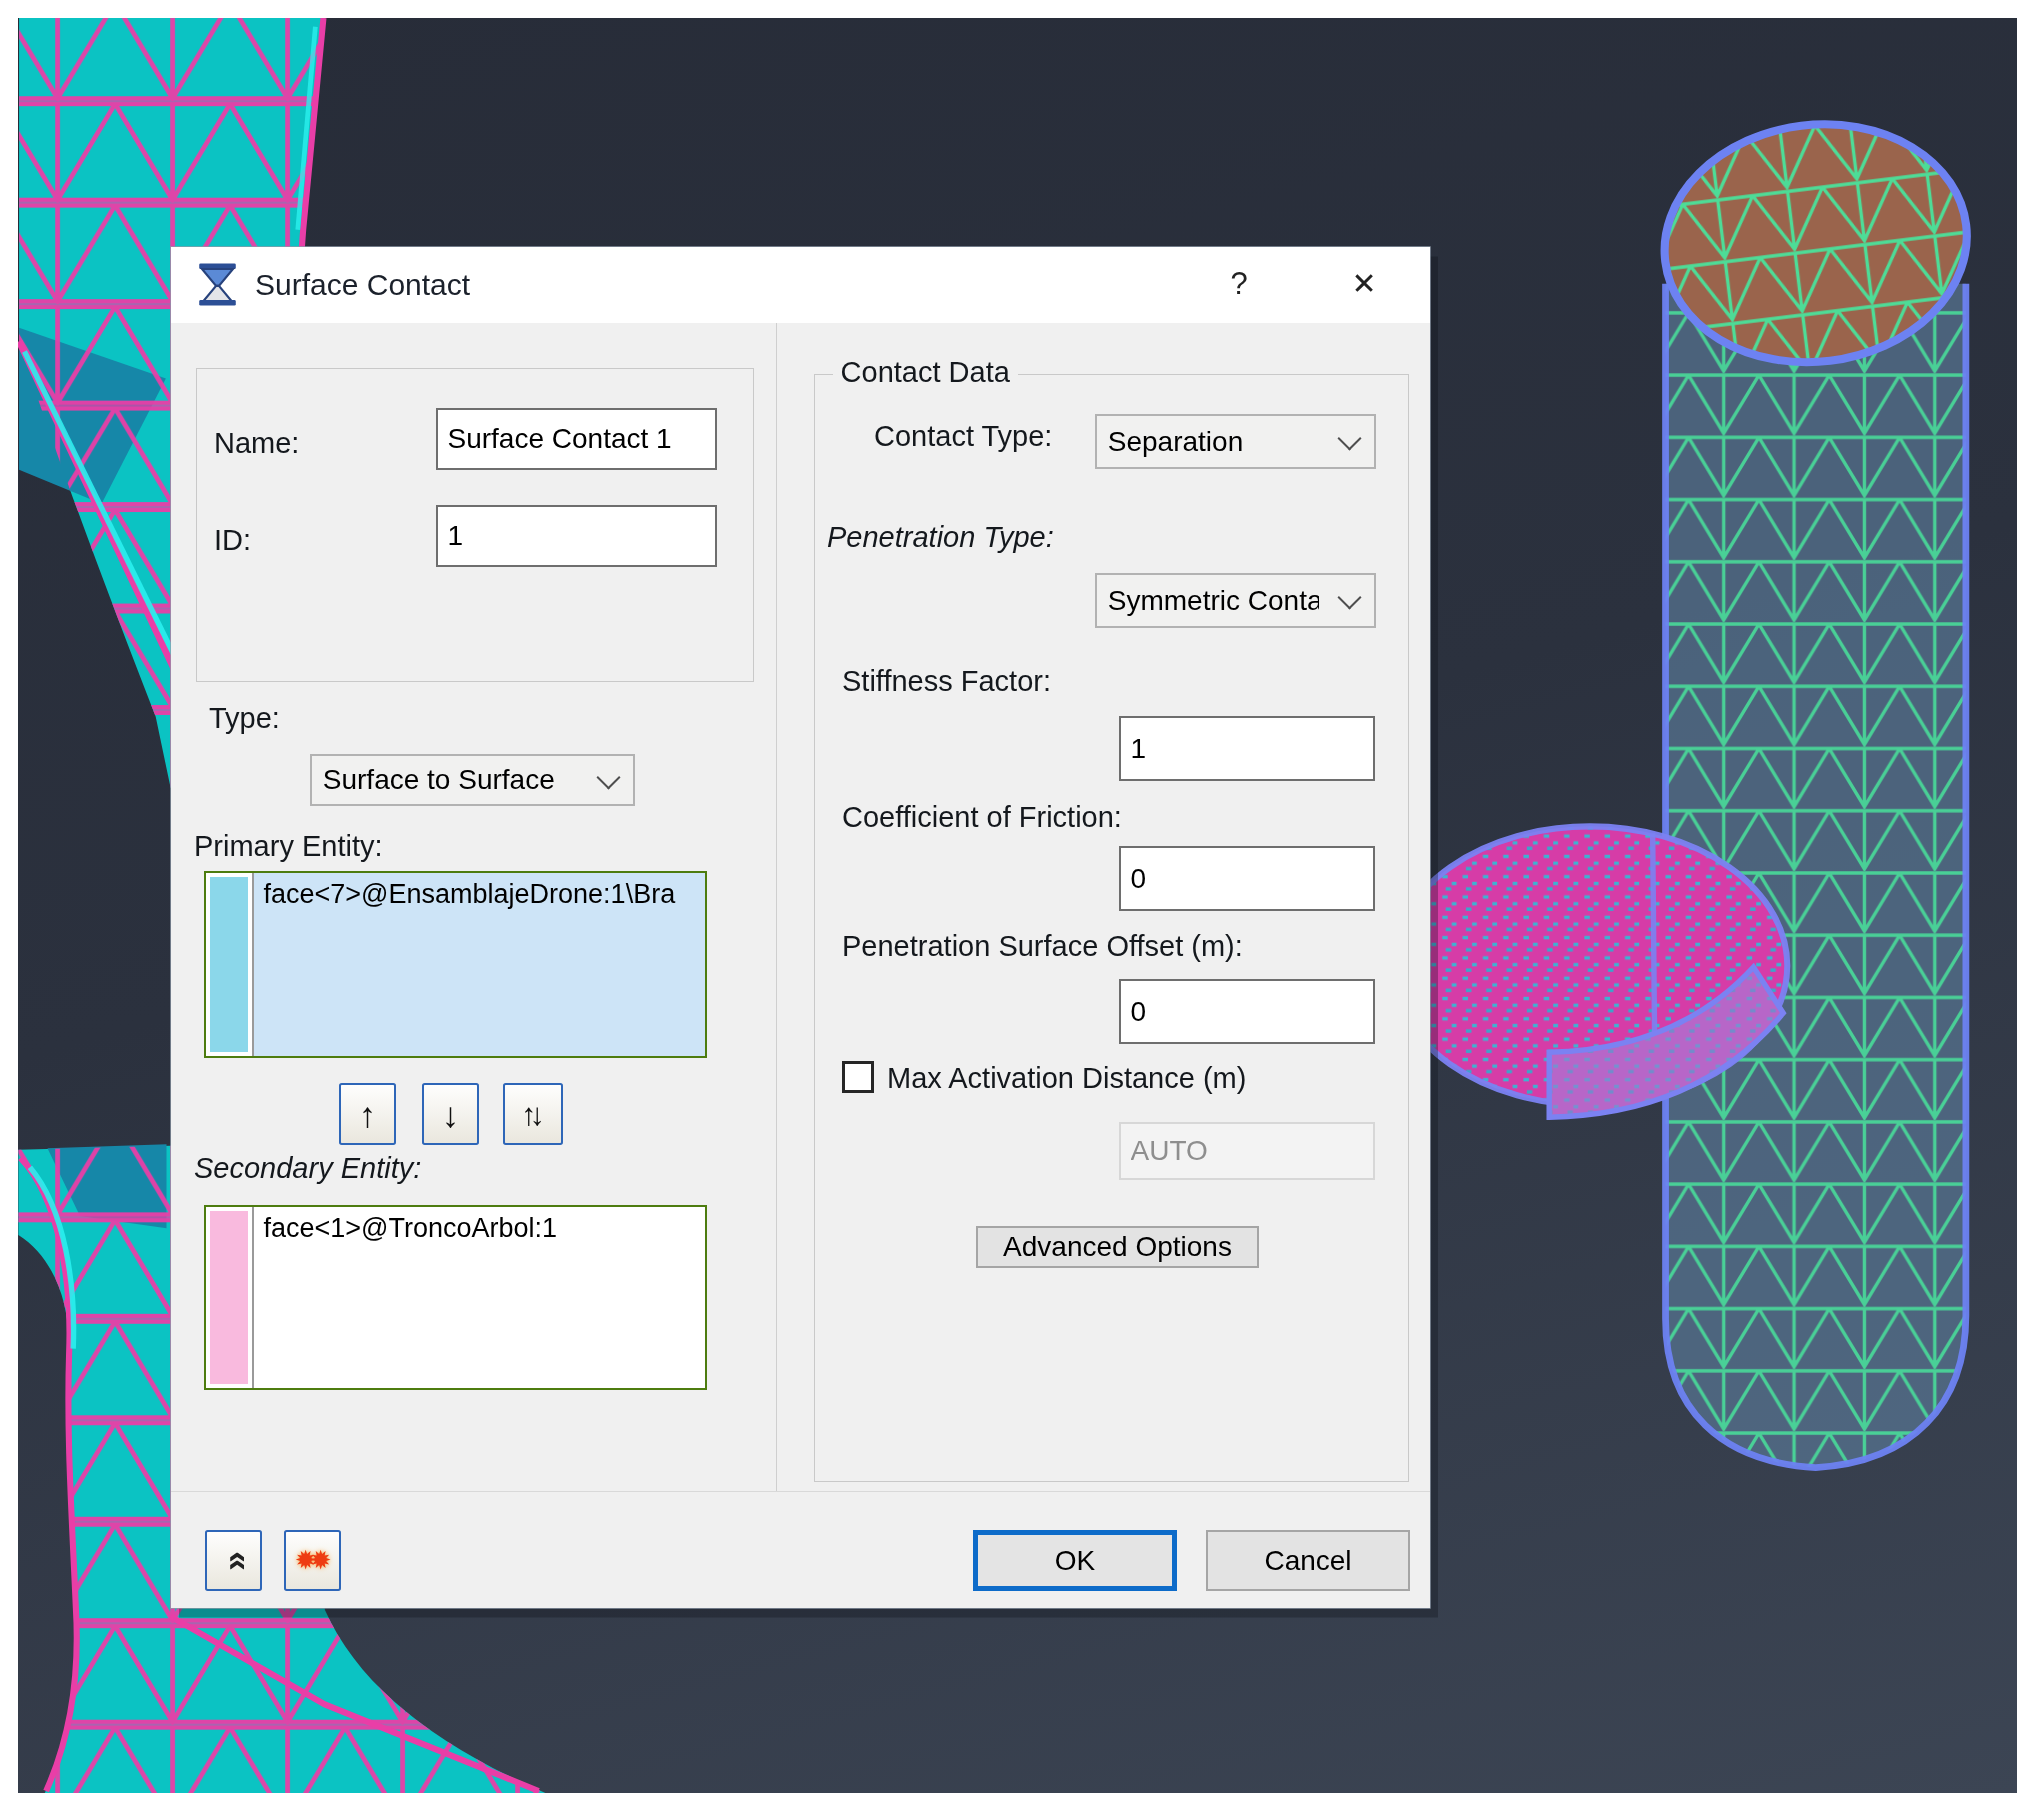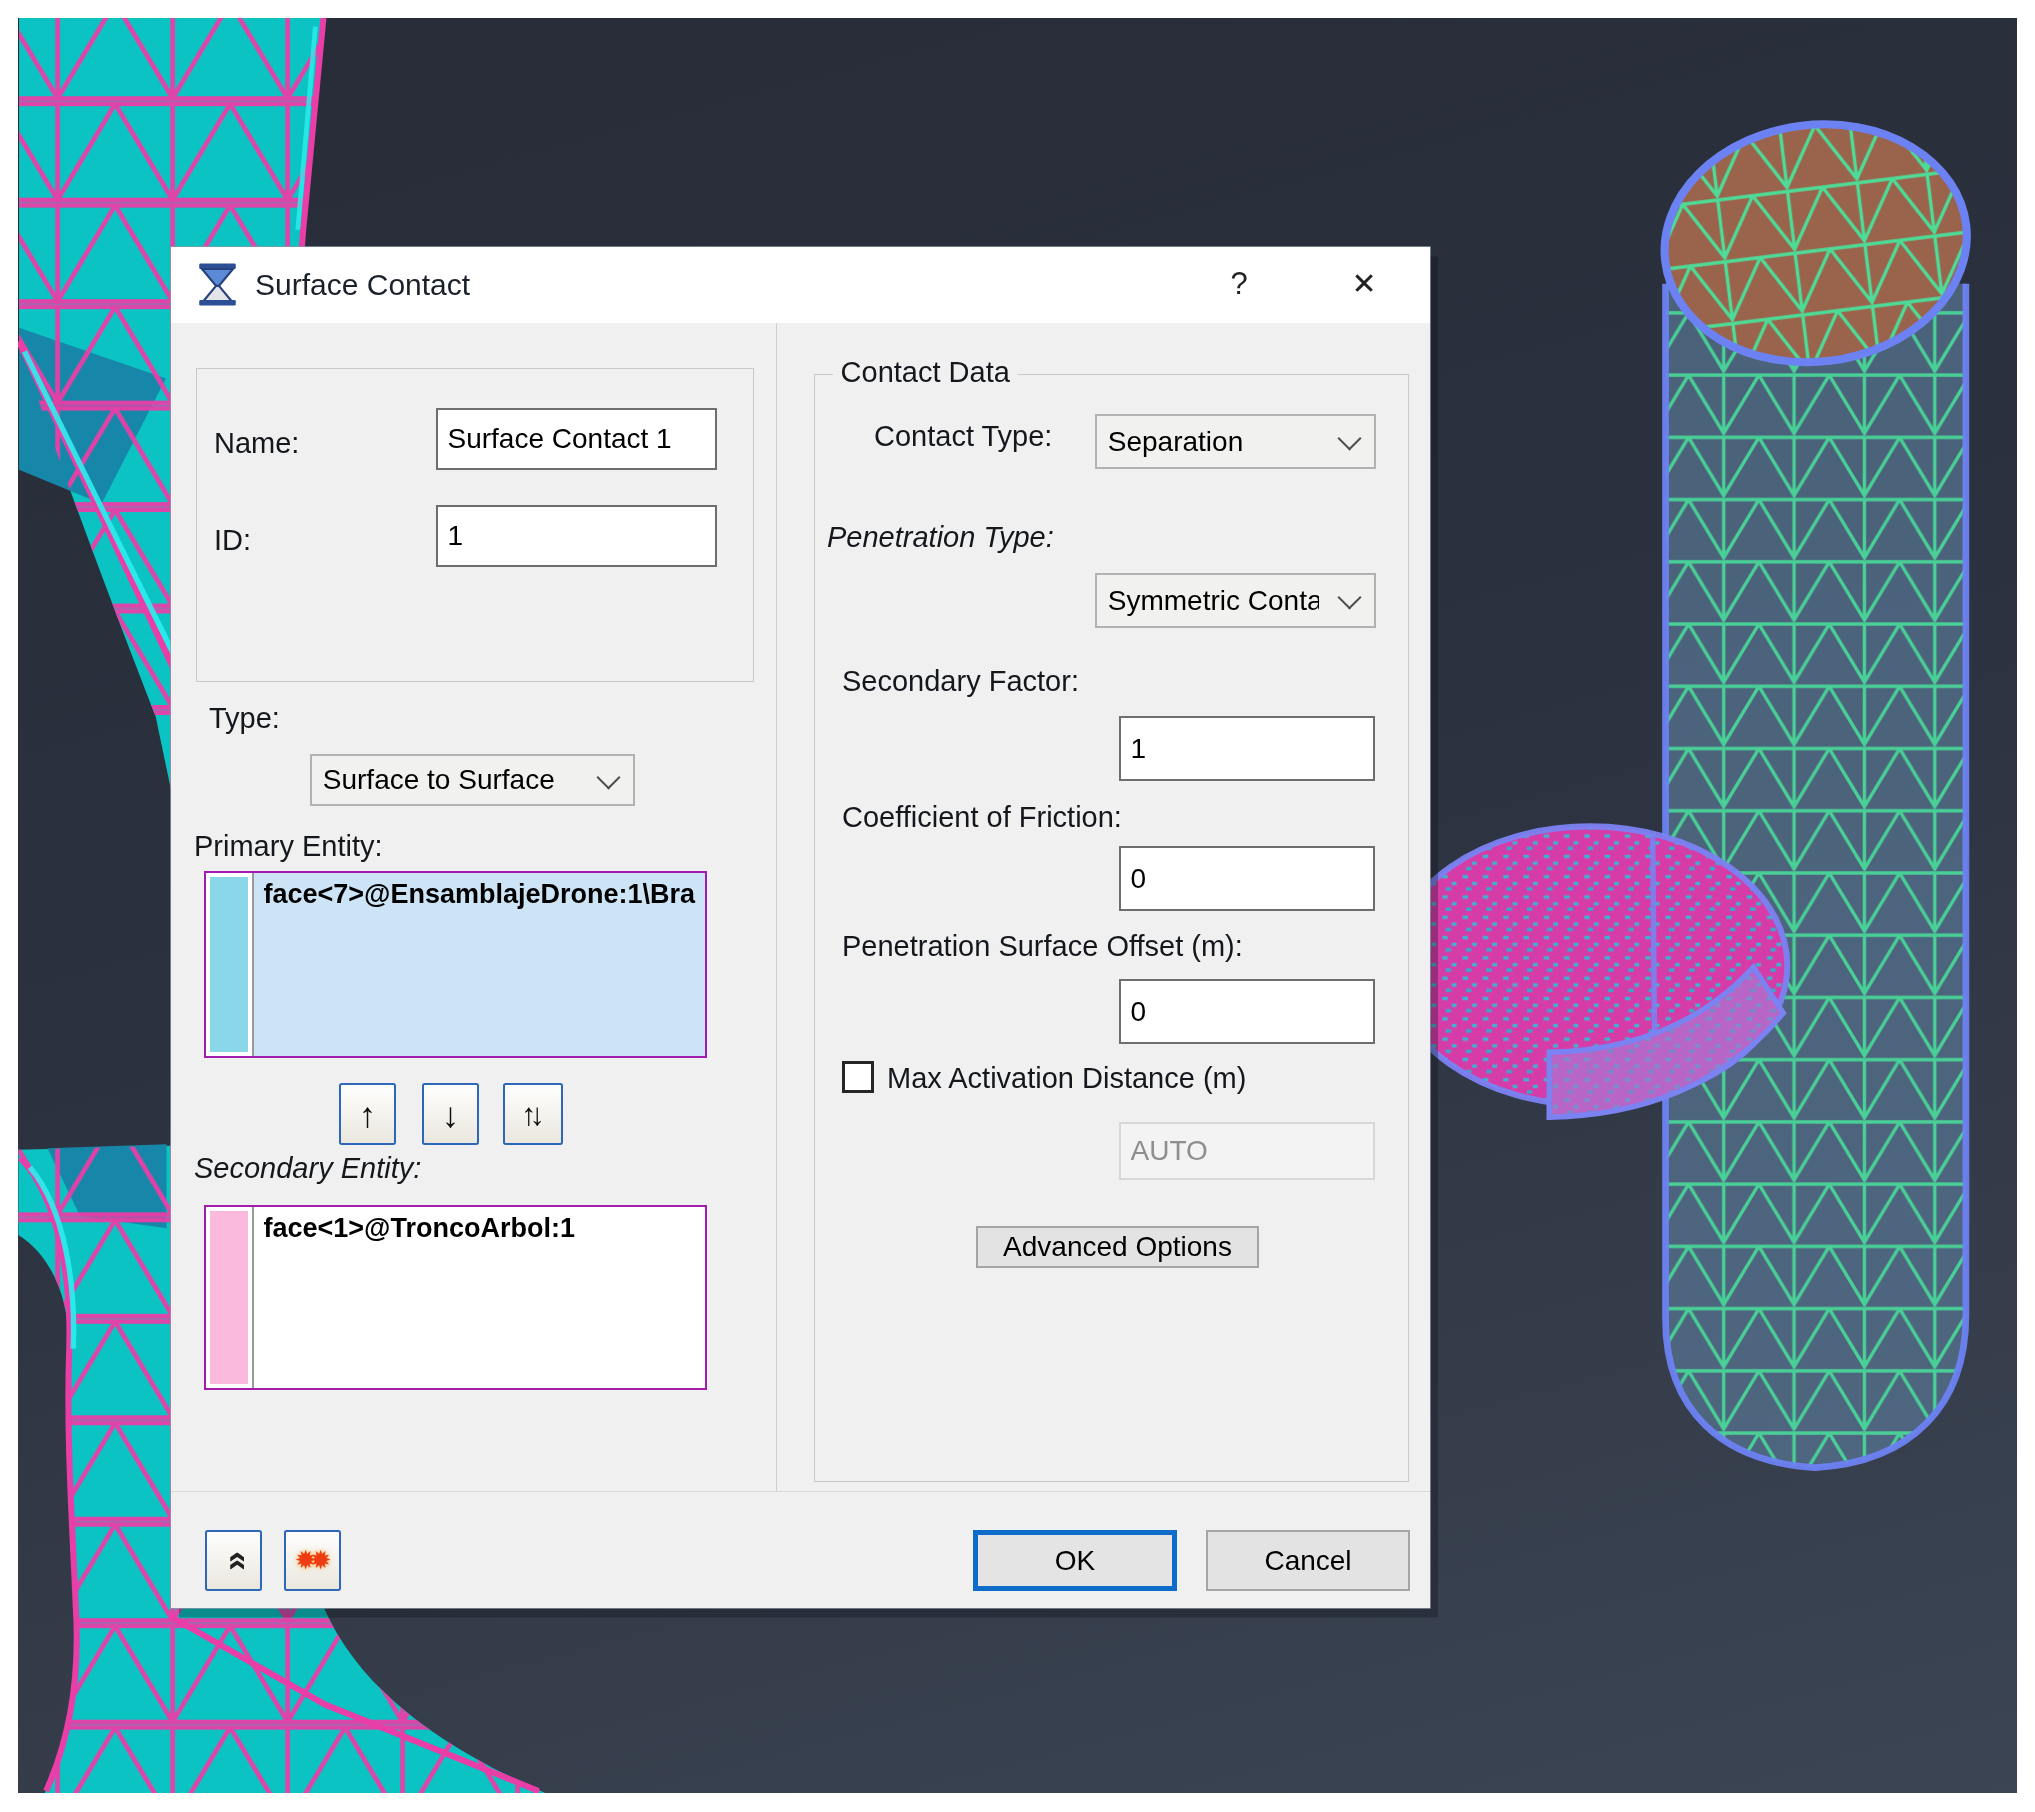--- a/index.html
+++ b/index.html
@@ -26,21 +26,21 @@
       font-size:28px;color:#000;padding:0 0 0 9.5px;box-sizing:border-box;outline:none;}
   .tb:disabled,.tb.disabled{background:#f3f3f3;border:2px solid #d7d7d7;color:#8e8e8e;}
 
   .dd{position:absolute;background:#f1f1f0;border:2px solid #b2b2b2;box-sizing:border-box;}
   .dd .dd-value{position:absolute;left:10.8px;top:0;bottom:0;display:flex;align-items:center;font-size:28px;color:#000;
                 white-space:nowrap;overflow:hidden;}
   .dd .chev{position:absolute;right:16px;top:50%;width:15px;height:15px;margin-top:-11.5px;
             border-left:2.7px solid #4e4e4e;border-bottom:2.7px solid #4e4e4e;transform:rotate(-45deg);}
   .dd-value.clip{width:211px;}
 
-  .lbx{position:absolute;background:#fff;border:2px solid #a21caf;box-sizing:border-box;font-weight:bold;}
+  .lbx{position:absolute;background:#fff;border:2px solid #4d7c0f;box-sizing:border-box;}
   .lbx .swatch{position:absolute;left:4px;top:4px;bottom:4px;width:38px;}
   .lbx .swatch-sep{position:absolute;left:46px;top:0;bottom:0;width:2px;background:#9a9a9a;}
   .lbx .items{position:absolute;left:48px;top:0;right:0;bottom:0;overflow:hidden;}
   .lbx .item{height:42px;line-height:42px;font-size:27px;color:#000;padding-left:9.5px;white-space:nowrap;}
   #lbx-primary .items{background:#cde4f7;}
   #lbx-primary .swatch{background:#8bd7ea;}
   #lbx-secondary .swatch{background:#f9bade;}
 
   .mini-btn{position:absolute;border:2.7px solid #2e66b8;border-radius:2.7px;
             background:linear-gradient(#fefefd,#eae7de);display:flex;align-items:center;justify-content:center;
@@ -221,21 +221,21 @@
       <span class="dd-value">Separation</span>
       <span class="chev"></span>
     </div>
 
     <span class="lbl" id="lbl-ptype">Penetration Type:</span>
     <div class="dd" id="dd-ptype">
       <span class="dd-value clip">Symmetric Contact</span>
       <span class="chev"></span>
     </div>
 
-    <span class="lbl" id="lbl-stiff">Secondary Factor:</span>
+    <span class="lbl" id="lbl-stiff">Stiffness Factor:</span>
     <input class="tb" id="in-stiff" value="1" style="">
 
     <span class="lbl" id="lbl-fric">Coefficient of Friction:</span>
     <input class="tb" id="in-fric" value="0" style="">
 
     <span class="lbl" id="lbl-off">Penetration Surface Offset (m):</span>
     <input class="tb" id="in-off" value="0" style="">
 
     <span class="chkbox" id="chk-maxact"></span>
     <span class="lbl" id="lbl-maxact">Max Activation Distance (m)</span>

